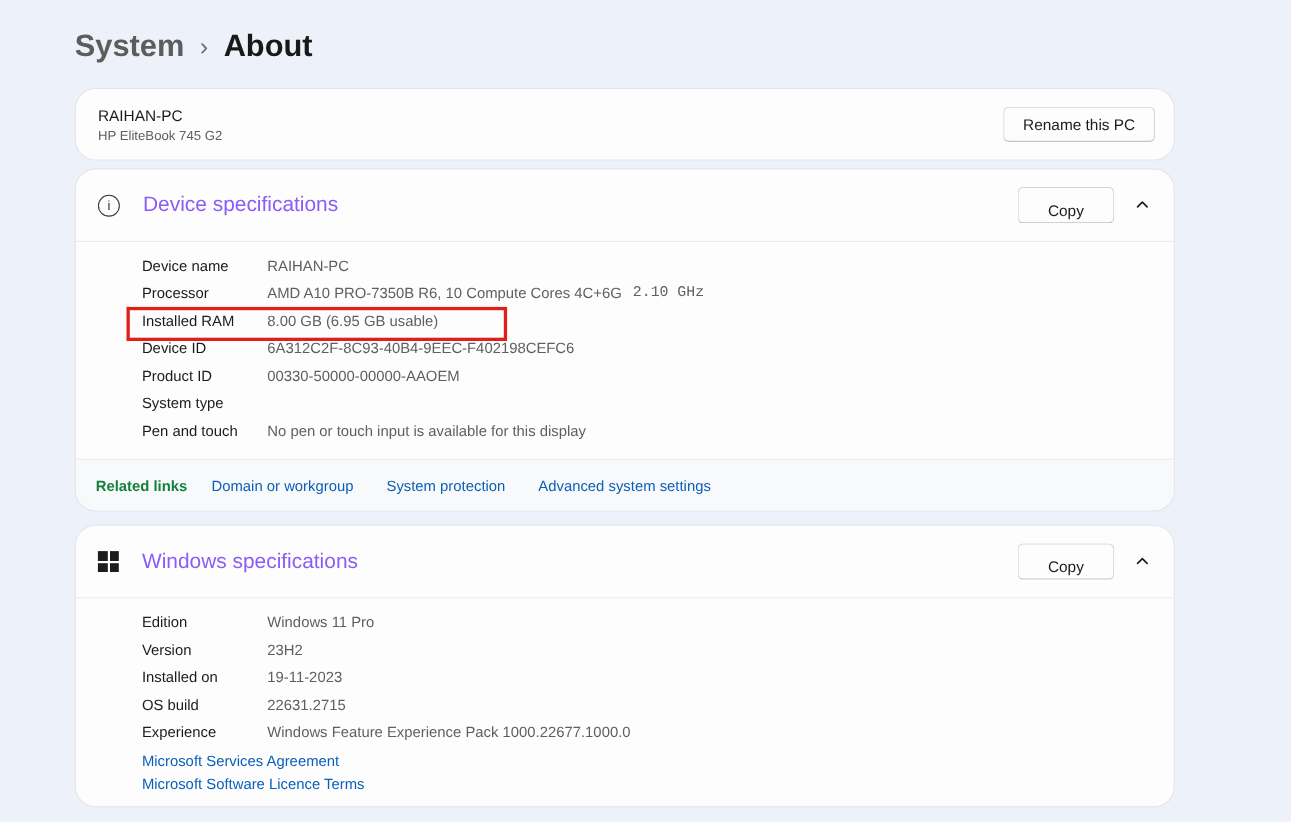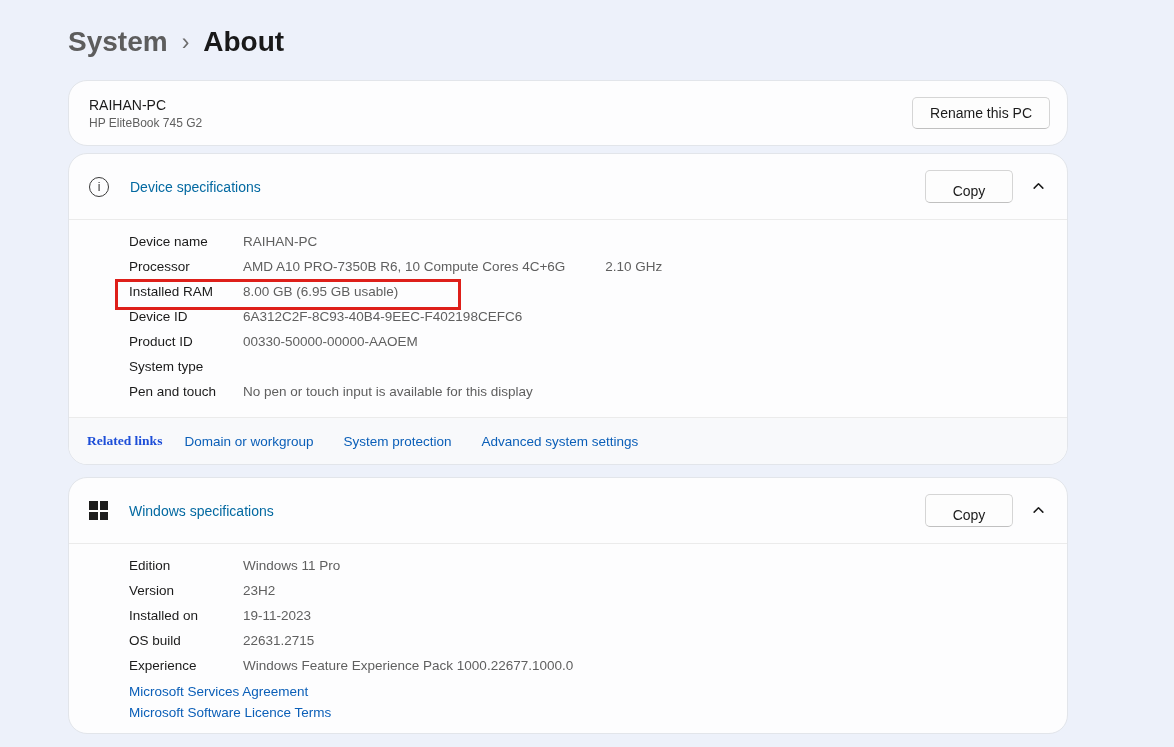--- a/index.html
+++ b/index.html
@@ -39,47 +39,47 @@
     color:#1B1B1B;
     font-family:inherit;
     padding:7px 17px;
     cursor:pointer;
   }
   .btn-copy { width:88px; height:33px; padding:12px; }
 
   .expander { margin-top:7px; }
   .expander.second { margin-top:12px; }
   .exp-header { height:65px; display:flex; align-items:center; padding:0 17px 0 20px; cursor:pointer; }
-  .exp-title { margin-left:21px; font-size:14px; color:#0369a1; }
+  .exp-title { margin-left:21px; font-size:19px; color:#8b5cf6; }
   .spacer { flex:1; }
   .chevron { margin-left:19px; margin-right:5px; display:flex; align-items:center; cursor:pointer; }
 
   .info-icon {
     width:20px; height:20px; border:1.5px solid #3A3A3A; border-radius:50%;
     display:flex; align-items:center; justify-content:center;
     font-size:12px; color:#333; font-style:normal;
   }
   .win-logo { width:19px; height:19px; display:grid; grid-template-columns:1fr 1fr; grid-template-rows:1fr 1fr; gap:2px; }
   .win-logo span { background:#1D1D1D; }
 
   .exp-content { border-top:1px solid #EBEBEB; padding:9px 0 13px; }
   .spec-row { display:flex; align-items:center; height:25px; padding-left:60px; font-size:13.5px; position:relative; }
   .spec-label { width:114px; flex-shrink:0; color:#1B1B1B; }
   .spec-value { color:#5F5F5F; white-space:pre; }
-  .spec-value2 { margin-left:40px; }
+  .spec-value2 { margin-left:10px;font-family:Liberation Mono, monospace; }
   .spec-row.highlighted::before {
     content:""; position:absolute; left:46px; top:0; width:340px; height:25px;
     border:3px solid var(--highlight-red,#DE1F1A);
   }
 
   .related-row {
     border-top:1px solid #EBEBEB; background:#F8F9FB;
     height:47px; display:flex; align-items:center; padding-left:18px; font-size:13.5px;
   }
-  .related-label { font-weight:700; color:#1d4ed8;font-family:Liberation Serif, serif; }
+  .related-label { font-weight:700; color:#15803d; }
   .related-links { display:flex; gap:30px; margin-left:22px;text-align:center; }
   .link { color:var(--link-blue,#0B5FB8); text-decoration:none; cursor:pointer; }
 
   .ms-links { padding-left:60px; margin-top:6px; display:flex; flex-direction:column; gap:6px; }
   .ms-links .link { font-size:13.5px; }
 </style>
 </head>
 <body>
 
 <div class="page">

